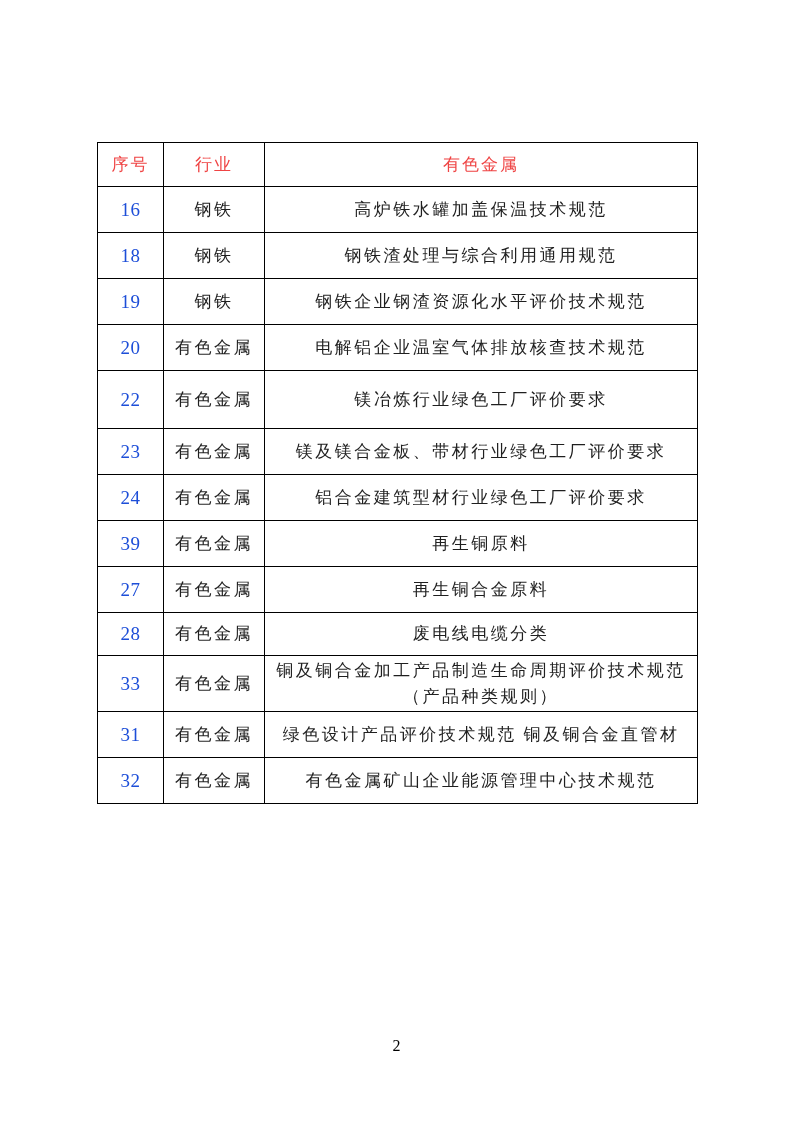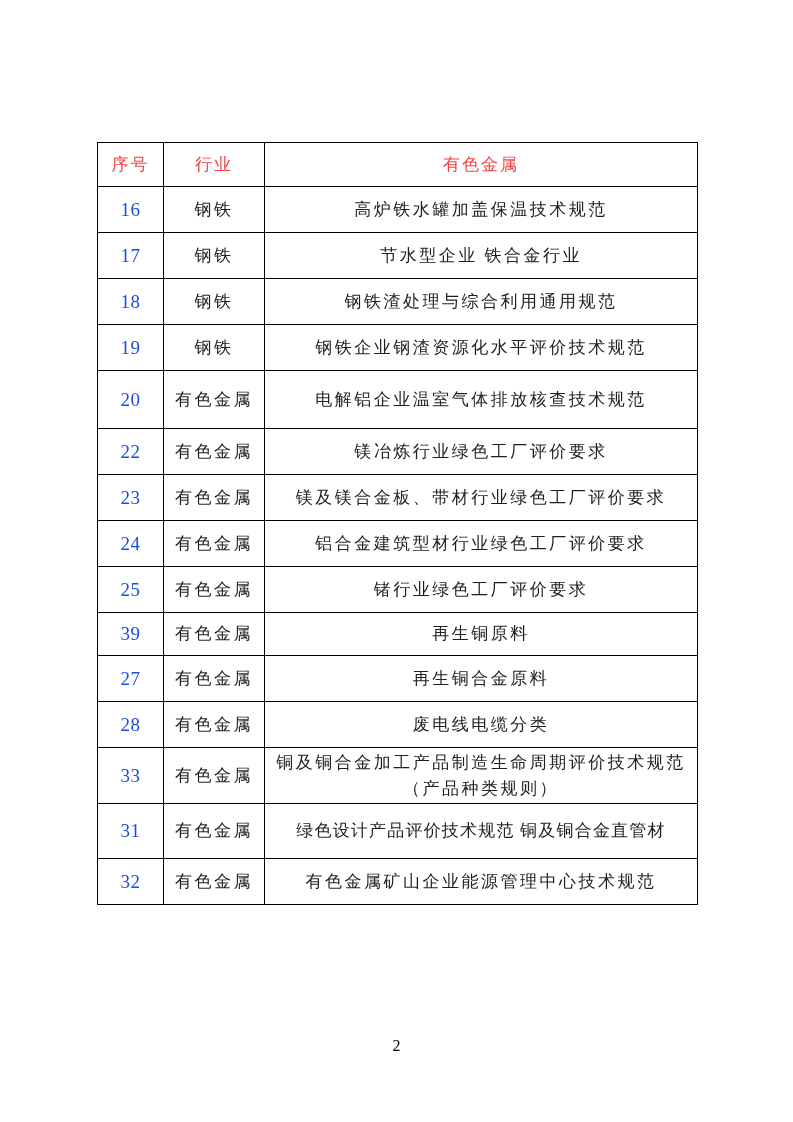--- a/index.html
+++ b/index.html
@@ -82,25 +82,20 @@
       <th>有色金属</th>
     </tr>
   </thead>
   <tbody>
     <tr>
       <td class="no-cell">16</td>
       <td class="ind-cell">钢铁</td>
       <td class="name-cell">高炉铁水罐加盖保温技术规范</td>
     </tr>
     <tr>
-      <td class="no-cell">17</td>
-      <td class="ind-cell">钢铁</td>
-      <td class="name-cell">节水型企业 铁合金行业</td>
-    </tr>
-    <tr>
       <td class="no-cell">18</td>
       <td class="ind-cell">钢铁</td>
       <td class="name-cell">钢铁渣处理与综合利用通用规范</td>
     </tr>
     <tr>
       <td class="no-cell">19</td>
       <td class="ind-cell">钢铁</td>
       <td class="name-cell">钢铁企业钢渣资源化水平评价技术规范</td>
     </tr>
     <tr>
@@ -115,25 +110,20 @@
     </tr>
     <tr>
       <td class="no-cell">23</td>
       <td class="ind-cell">有色金属</td>
       <td class="name-cell">镁及镁合金板、带材行业绿色工厂评价要求</td>
     </tr>
     <tr>
       <td class="no-cell">24</td>
       <td class="ind-cell">有色金属</td>
       <td class="name-cell">铝合金建筑型材行业绿色工厂评价要求</td>
-    </tr>
-    <tr>
-      <td class="no-cell">25</td>
-      <td class="ind-cell">有色金属</td>
-      <td class="name-cell">锗行业绿色工厂评价要求</td>
     </tr>
     <tr>
       <td class="no-cell">39</td>
       <td class="ind-cell">有色金属</td>
       <td class="name-cell">再生铜原料</td>
     </tr>
     <tr>
       <td class="no-cell">27</td>
       <td class="ind-cell">有色金属</td>
       <td class="name-cell">再生铜合金原料</td>

